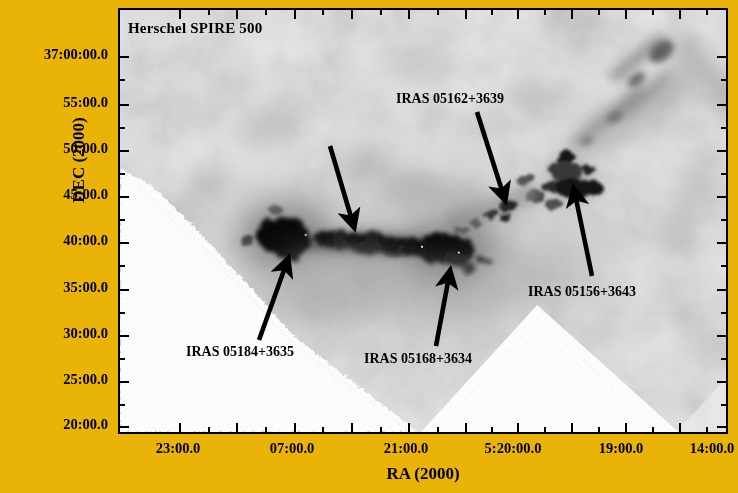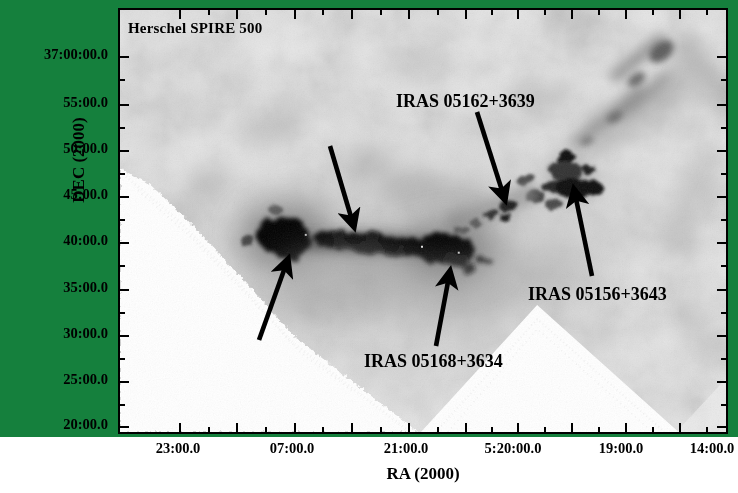--- a/index.html
+++ b/index.html
@@ -1,17 +1,17 @@
 <!DOCTYPE html>
 <html><head>
 <meta charset="utf-8">
 <style>
   html,body{margin:0;padding:0;background:#ffffff;}
   body{width:738px;height:493px;font-family:"Liberation Serif",serif;overflow:hidden;}
-  #root{position:relative;width:738px;height:437px;background:#15803d;}
+  #root{position:relative;width:738px;height:493px;background:#eab308;}
 
   
   #plot{
     position:absolute;left:118px;top:8px;width:610px;height:426px;
     border:2px solid #000;box-sizing:border-box;overflow:hidden;background:#ececec;
   }
   #sky{position:absolute;inset:0;}
   #sky svg{display:block;width:100%;height:100%;}
 
   
@@ -54,21 +54,21 @@
     font-family:"Liberation Serif",serif;
   }
   #xtitle{
     position:absolute;left:118px;width:610px;top:464px;text-align:center;
     font-size:17px;font-weight:bold;color:#000;
     font-family:"Liberation Serif",serif;
   }
 
   
   .ann-label{
-    position:absolute;font-size:18px;font-weight:bold;color:#000;
+    position:absolute;font-size:14px;font-weight:bold;color:#000;
     white-space:nowrap;font-family:"Liberation Serif",serif;z-index:30;
   }
   #arrows{position:absolute;left:0;top:0;width:738px;height:493px;z-index:25;pointer-events:none;}
 </style>
 </head>
 <body>
 
 <div id="root">
 
   <div id="plot">
@@ -386,20 +386,21 @@
   <div class="xlab" style="left:406px">21:00.0</div>
   <div class="xlab" style="left:513px">5:20:00.0</div>
   <div class="xlab" style="left:621px">19:00.0</div>
   <div class="xlab" style="left:712px">14:00.0</div>
 
   <div id="ytitle">DEC (2000)</div>
   <div id="xtitle">RA (2000)</div>
 
   <div class="ann-label" style="left:396px;top:91px">IRAS 05162+3639</div>
   <div class="ann-label" style="left:528px;top:284px">IRAS 05156+3643</div>
+  <div class="ann-label" style="left:186px;top:344px">IRAS 05184+3635</div>
   <div class="ann-label" style="left:364px;top:351px">IRAS 05168+3634</div>
 
   <svg id="arrows" viewBox="0 0 738 493" xmlns="http://www.w3.org/2000/svg">
     <defs>
       <marker id="ah" viewBox="0 0 12 12" refX="9" refY="6" markerWidth="5.2" markerHeight="5.2" orient="auto-start-reverse">
         <path d="M0 0 L12 6 L0 12 L3 6 Z" fill="#000"></path>
       </marker>
     </defs>
 
     <line x1="330" y1="146" x2="354" y2="227" stroke="#000" stroke-width="4.6" marker-end="url(#ah)"></line>

